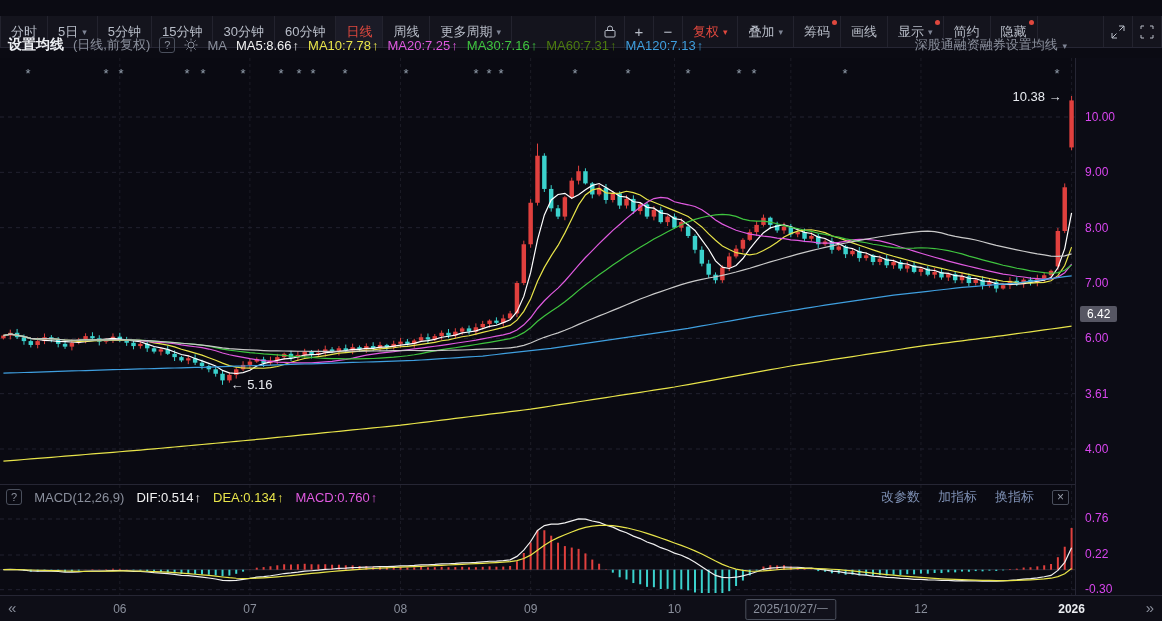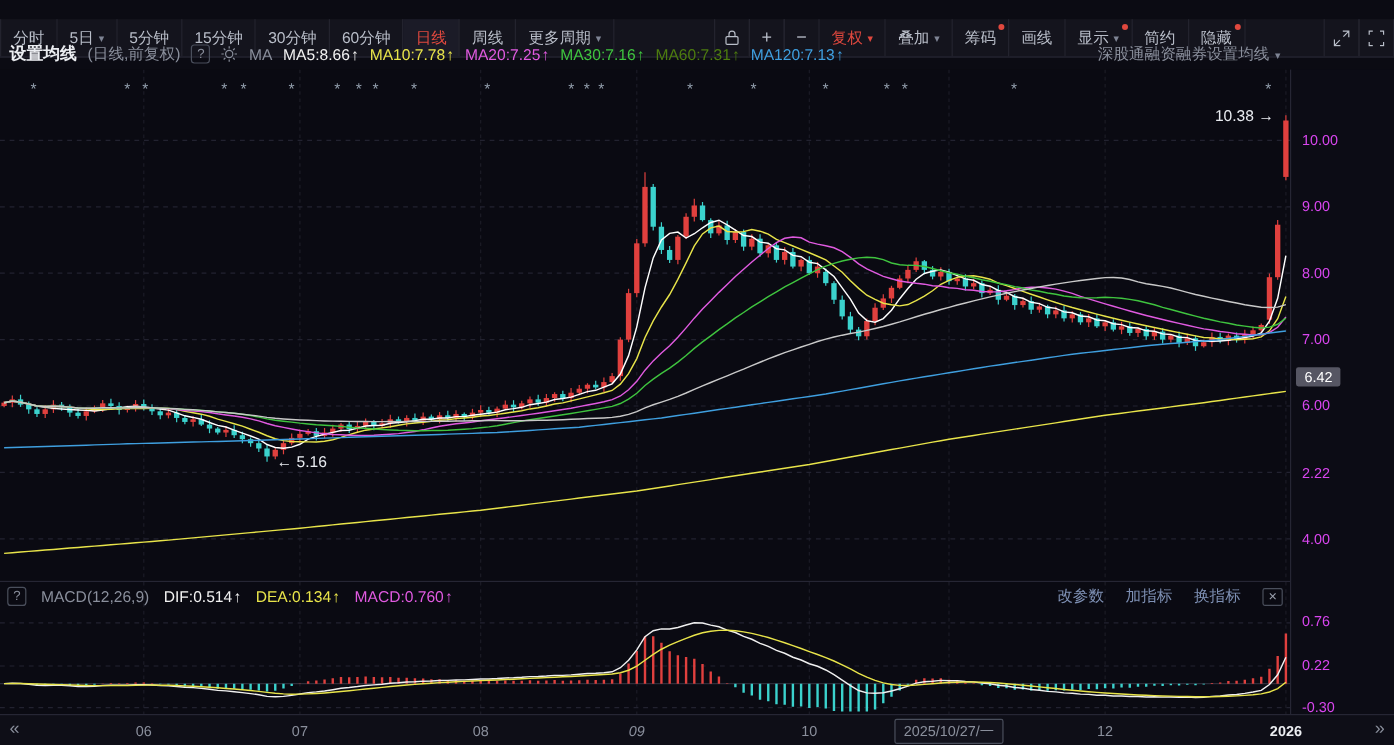--- a/index.html
+++ b/index.html
@@ -770,34 +770,34 @@
       </span>
     </div>
   </div>
 
   <div class="axis-col" id="axisCol">
       <div class="axis-label" style="top: 52.01px;">10.00</div>
       <div class="axis-label" style="top: 107.34px;">9.00</div>
       <div class="axis-label" style="top: 162.67px;">8.00</div>
       <div class="axis-label" style="top: 218px;">7.00</div>
       <div class="axis-label" style="top: 273.33px;">6.00</div>
-      <div class="axis-label" style="top: 328.66px;">2.22</div>
+      <div class="axis-label" style="top: 328.66px;">3.61</div>
       <div class="axis-label" style="top: 383.99px;">4.00</div>
       <div class="axis-badge" style="top: 248.09px;">6.42</div>
       <div class="axis-label" style="top: 453px;">0.76</div>
       <div class="axis-label" style="top: 489.02px;">0.22</div>
       <div class="axis-label" style="top: 523.7px;">-0.30</div>
     </div>
 
   <div class="time-axis" id="timeAxis">
     <span class="pan left">«</span>
     <span class="pan right">»</span>
   <span class="t-label" style="left: 119.82px;">06</span>
       <span class="t-label" style="left: 249.92px;">07</span>
       <span class="t-label" style="left: 400.56px;">08</span>
-      <span class="t-label" style="left: 530.65px; font-style: italic;">09</span>
+      <span class="t-label" style="left: 530.65px;">09</span>
       <span class="t-label" style="left: 674.44px;">10</span>
       <span class="t-label boxed" style="left: 790.84px;">2025/10/27/一</span>
       <span class="t-label" style="left: 920.94px;">12</span>
       <span class="t-label bright" style="left: 1071.58px;">2026</span>
     </div>
 
 </div>
 
 </body></html>

